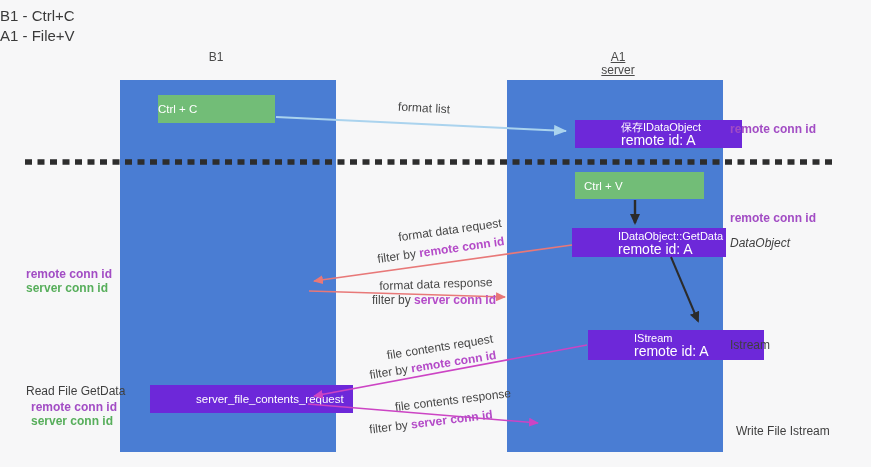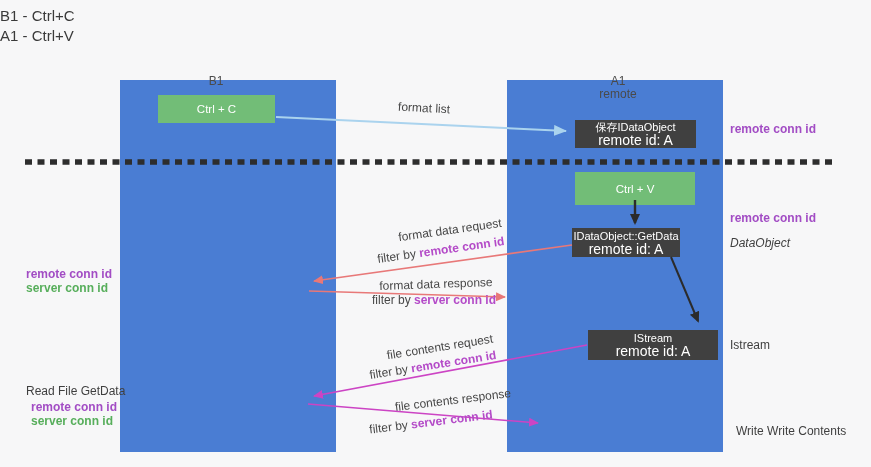--- a/index.html
+++ b/index.html
@@ -1,84 +1,87 @@
 <!DOCTYPE html>
 <html><head>
 <meta charset="utf-8">
 <style>
   html,body{margin:0;padding:0;background:#f7f7f8;}
   #canvas{position:relative;width:871px;height:467px;background:#f7f7f8;overflow:hidden;
           font-family:"Liberation Sans",sans-serif;}
   .title{position:absolute;left:0;right:0;top:6px;text-align:left;font-size:15px;
          line-height:20px;color:#3a3a3a;z-index:5;}
   .col-header{position:absolute;width:160px;text-align:center;font-size:12px;line-height:13px;
-              color:#4a4a4a;z-index:5;margin-top:24px;}
+              color:#4a4a4a;z-index:5;}
   .column{position:absolute;top:80px;width:216px;height:372px;background:#4a7dd3;z-index:1;}
-  .box{position:absolute;display:flex;flex-direction:column;align-items:center;justify-content:center;
+  .box{position:absolute;display:flex;flex-direction:column;align-items:flex-start;justify-content:center;
        color:#fff;text-align:center;z-index:2;}
-  .orange{background:#404040;}
+  .orange{background:#6d28d9;padding-left:46px;}
   .green{background:#72bd77;}
   .box .l1{font-size:11px;line-height:13px;}
   .box .l2{font-size:14px;line-height:13px;}
   .box .single{font-size:11.5px;}
   svg.overlay{position:absolute;left:0;top:0;z-index:3;pointer-events:none;}
   .slabel{position:absolute;font-size:12px;white-space:nowrap;z-index:4;}
   .purple{color:#a24cc4;font-weight:bold;}
   .greenlbl{color:#57ae5b;font-weight:bold;}
   .dark{color:#3f3f3f;}
   .alabel{position:absolute;width:220px;text-align:center;font-size:12px;line-height:17px;
           color:#474747;white-space:nowrap;z-index:4;}
   .alabel .purple{font-weight:bold;color:#b44bc8;}
 </style>
 </head>
 <body>
 
 <div id="canvas">
 
   <div class="title">
     <div>B1 - Ctrl+C</div>
-    <div>A1 - Ctrl+V</div>
+    <div>A1 - File+V</div>
   </div>
 
   <div class="col-header" style="left:136px;top:51px;">
     <div>B1</div>
   </div>
-  <div class="col-header" style="left:538px;top:51px;">
+  <div class="col-header" style="left:538px;top:51px;text-decoration:underline;">
     <div>A1</div>
-    <div>remote</div>
+    <div>server</div>
   </div>
 
   <div class="column" style="left:120px;"></div>
   <div class="column" style="left:507px;"></div>
 
   <div class="box green" style="left:158px;top:95px;width:117px;height:28px;">
     <div class="single">Ctrl + C</div>
   </div>
 
   <div class="box orange" style="left:575px;top:120px;width:121px;height:28px;">
     <div class="l1">保存IDataObject</div>
     <div class="l2">remote id: A</div>
   </div>
 
-  <div class="box green" style="left:575px;top:172px;width:120px;height:33px;">
+  <div class="box green" style="left:575px;top:172px;width:120px;height:27px;padding-left:9px;">
     <div class="single">Ctrl + V</div>
   </div>
 
   <div class="box orange" style="left:572px;top:228px;width:108px;height:29px;">
     <div class="l1">IDataObject::GetData</div>
     <div class="l2">remote id: A</div>
   </div>
 
 
 
   <div class="box orange" style="left:588px;top:330px;width:130px;height:30px;">
     <div class="l1">IStream</div>
     <div class="l2">remote id: A</div>
   </div>
 
+  <div class="box orange" style="left:150px;top:385px;width:157px;height:28px;">
+    <div class="single">server_file_contents_request</div>
+  </div>
 
 
   <svg class="overlay" width="871" height="467" viewBox="0 0 871 467">
     <defs>
       <marker id="mBlue" markerUnits="userSpaceOnUse" markerWidth="14" markerHeight="12" refX="12" refY="5.5" orient="auto">
         <path d="M0,0 L13,5.5 L0,11 z" fill="#aad3ee"></path>
       </marker>
       <marker id="mBlack" markerUnits="userSpaceOnUse" markerWidth="12" markerHeight="11" refX="9" refY="5" orient="auto">
         <path d="M0,0 L11,5 L0,10 z" fill="#2b2b2b"></path>
       </marker>
@@ -104,21 +107,21 @@
 
     <line x1="587" y1="345" x2="314" y2="396" stroke="#cc44c4" stroke-width="1.6" marker-end="url(#mMag)"></line>
 
     <line x1="308" y1="404" x2="538" y2="423" stroke="#cc44c4" stroke-width="1.6" marker-end="url(#mMag)"></line>
   </svg>
 
   <div class="slabel purple" style="left:730px;top:122px;">remote conn id</div>
   <div class="slabel purple" style="left:730px;top:211px;">remote conn id</div>
   <div class="slabel dark" style="left:730px;top:236px;font-style:italic;">DataObject</div>
   <div class="slabel dark" style="left:730px;top:338px;">Istream</div>
-  <div class="slabel dark" style="left:736px;top:424px;">Write Write Contents</div>
+  <div class="slabel dark" style="left:736px;top:424px;">Write File Istream</div>
 
   <div class="slabel purple" style="left:26px;top:267px;">remote conn id</div>
   <div class="slabel greenlbl" style="left:26px;top:281px;">server conn id</div>
   <div class="slabel dark" style="left:26px;top:384px;">Read File GetData</div>
   <div class="slabel purple" style="left:31px;top:400px;">remote conn id</div>
   <div class="slabel greenlbl" style="left:31px;top:414px;">server conn id</div>
 
   <div class="alabel" style="left:314px;top:100px;transform:rotate(3deg);">
     <span>format list</span>
   </div>

